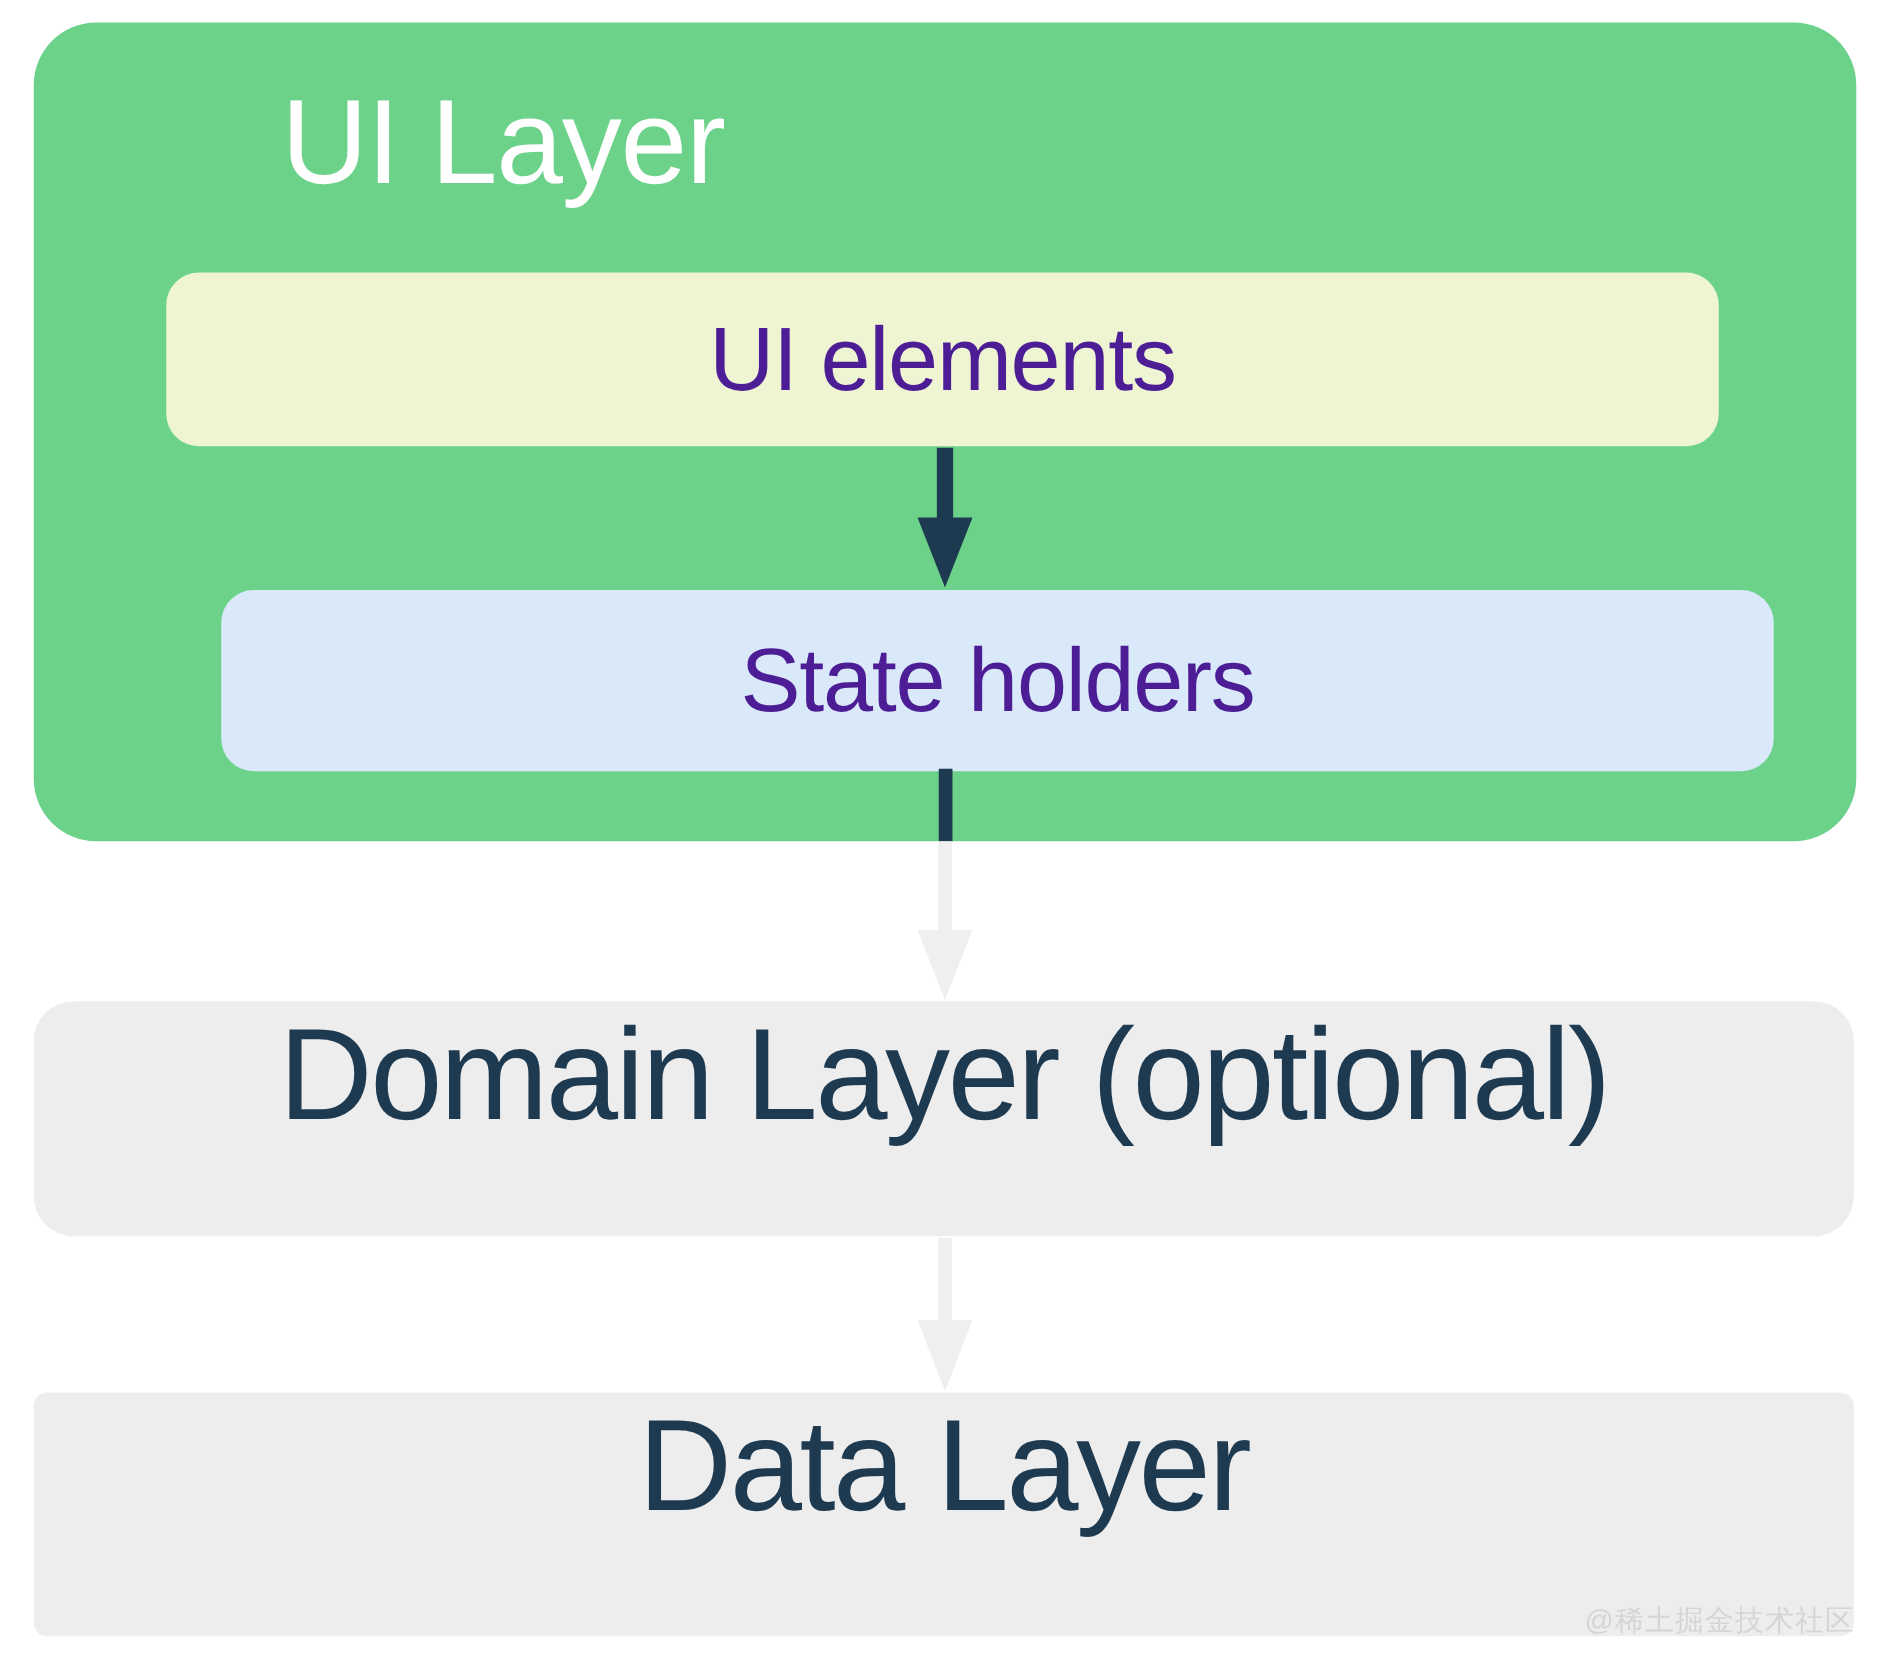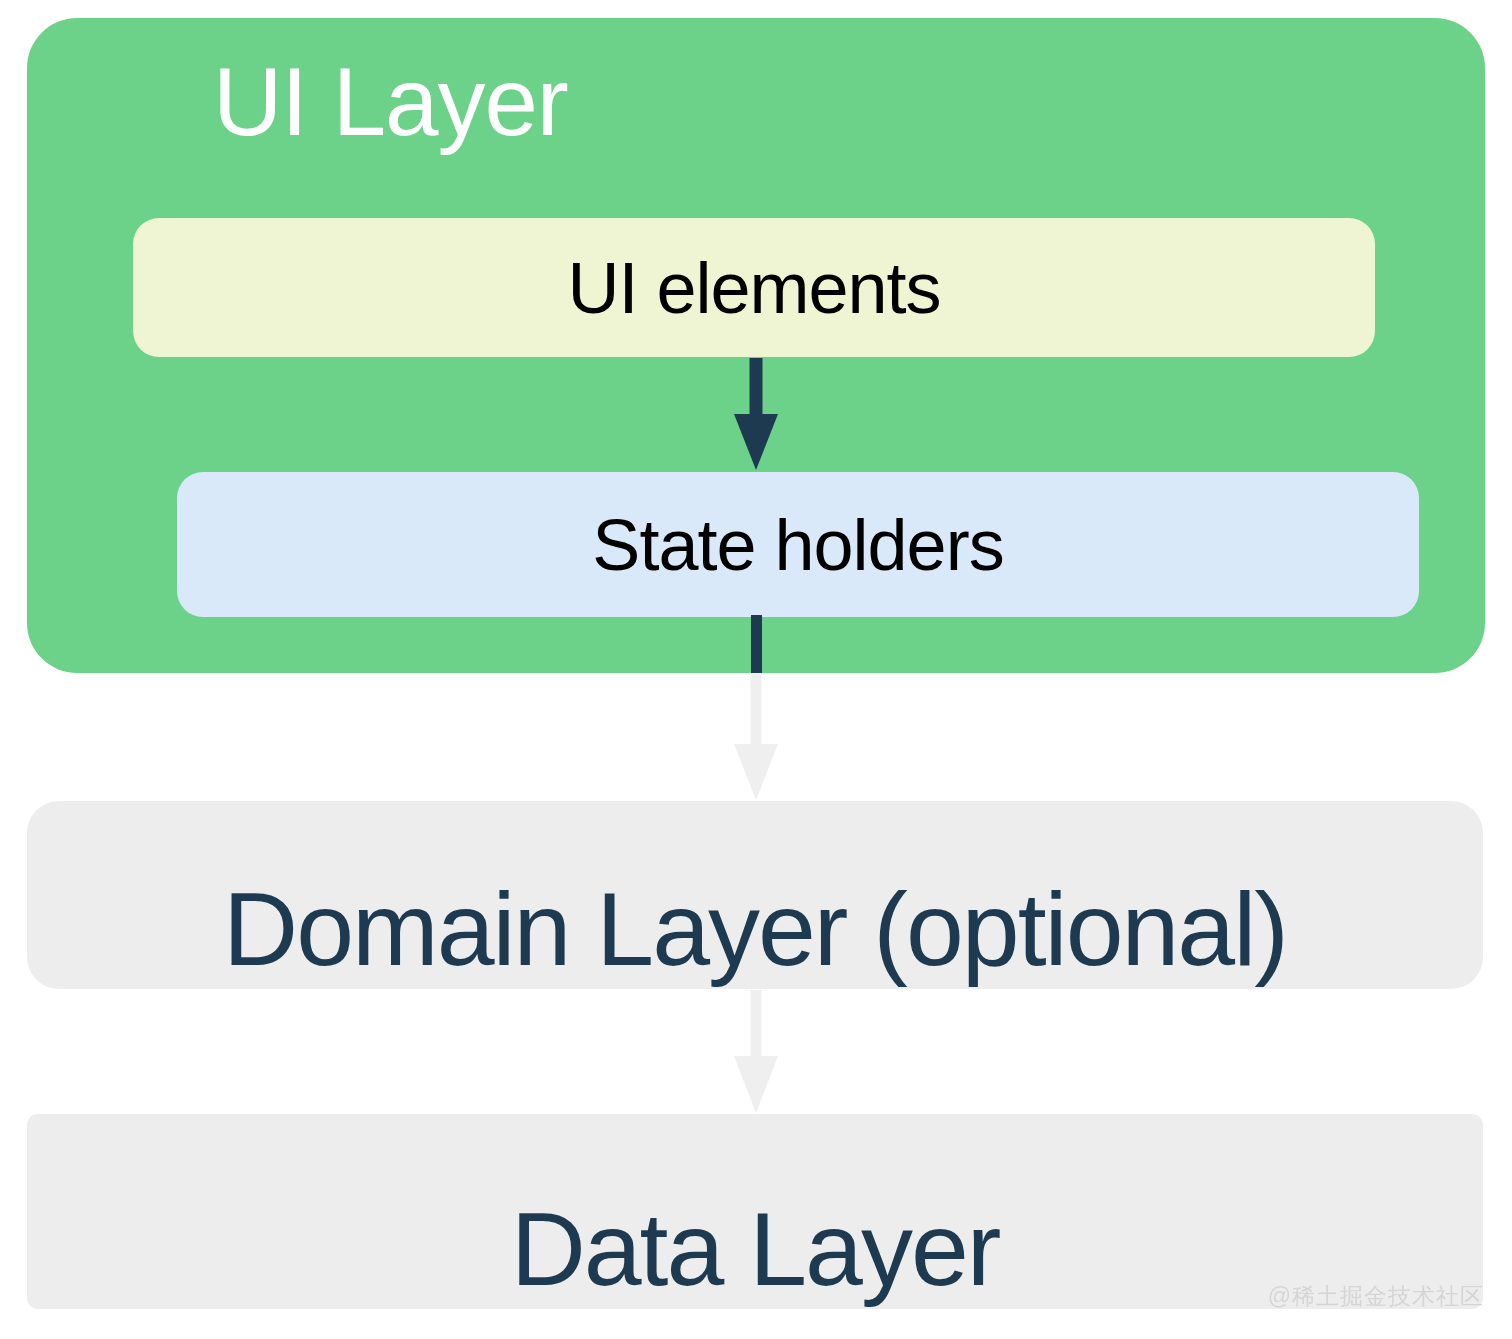--- a/index.html
+++ b/index.html
@@ -23,41 +23,41 @@
     top: 18px;
     width: 1458px;
     height: 655px;
     background: #6CD289;
     border-radius: 50px;
   }
   .ui-layer-title {
     position: absolute;
     left: 186px;
     top: 36px;
-    margin: 0;
+    margin: 12px;
     font-size: 96px;
     font-weight: 400;
     letter-spacing: -1px;
     line-height: 1;
     color: #ffffff;
   }
   .inner-box {
     position: absolute;
     left: 106px;
     width: 1242px;
     border-radius: 26px;
     display: flex;
     align-items: center;
     justify-content: center;
   }
   .inner-box .inner-label {
     font-size: 72px;
     font-weight: 400;
     letter-spacing: -1px;
-    color: #000000;
+    color: #4c1d95;
   }
   .ui-elements-box {
     top: 200px;
     height: 139px;
     background: #EFF5D3;
   }
   .state-holders-box {
     top: 454px;
     height: 145px;
     background: #D9E9FA;
@@ -83,21 +83,21 @@
   .fill-light { fill: #EFEFEF; }
 
   
   .layer-box {
     position: absolute;
     left: 27px;
     width: 1456px;
     background: #EDEDED;
     border-radius: 32px;
     display: flex;
-    align-items: flex-end;
+    align-items: flex-start;
     justify-content: center;
   }
   .layer-box .layer-label {
     font-size: 104px;
     font-weight: 400;
     letter-spacing: -2px;
     color: #1E3A51;
   }
   .domain-layer-box { top: 801px;  height: 188px; }
   .data-layer-box   { top: 1114px; height: 195px; border-radius: 11px; }

